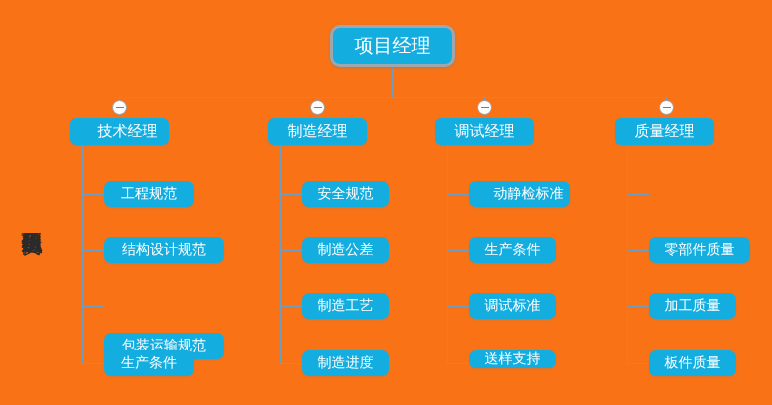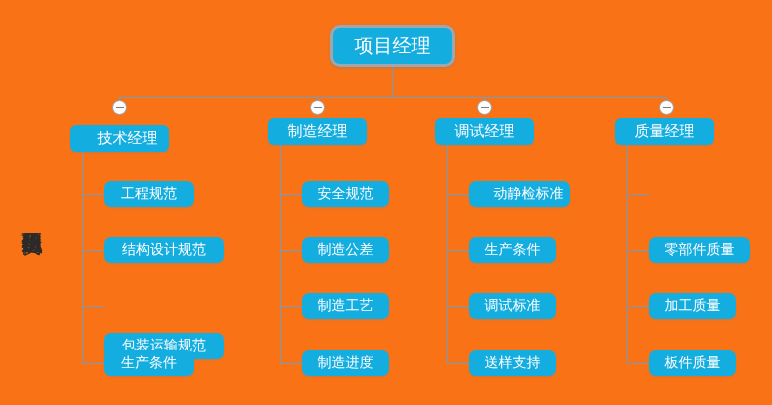--- a/index.html
+++ b/index.html
@@ -106,21 +106,21 @@
   <div class="side-title">项目组织及岗位职责</div>
 
   <div class="node root" id="root-node" style="left:330px; top:25px; width:125px; height:42px;">项目经理</div>
 
   <div class="line v" style="left:392px; top:67px; height:30px;"></div>
 
   <div class="line h" style="left:119px; top:97px; width:548px;"></div>
 
   <div class="line v" style="left:119px; top:97px; height:10px;"></div>
   <div class="toggle" style="left:112px; top:100px;"></div>
-  <div class="node lvl2" style="left:70px; top:125px; width:99px; height:27px;padding-left:16px;">技术经理</div>
+  <div class="node lvl2" style="left:70px; top:118px; width:99px; height:27px;padding-left:16px;">技术经理</div>
   <div class="line v" style="left:82px; top:145px; height:218px;"></div>
 
   <div class="line h" style="left:82px; top:194px; width:22px;"></div>
   <div class="node leaf" style="left:104px; top:181px; width:90px; height:26px;">工程规范</div>
 
   <div class="line h" style="left:82px; top:250px; width:22px;"></div>
   <div class="node leaf" style="left:104px; top:237px; width:120px; height:26px;">结构设计规范</div>
 
   <div class="line h" style="left:82px; top:306px; width:22px;"></div>
   <div class="node leaf" style="left:104px; top:293px; width:120px; height:26px;margin-top:40px;">包装运输规范</div>
@@ -153,21 +153,21 @@
   <div class="line h" style="left:447px; top:194px; width:22px;"></div>
   <div class="node leaf" style="left:469px; top:181px; width:101px; height:26px;padding-left:18px;">动静检标准</div>
 
   <div class="line h" style="left:447px; top:250px; width:22px;"></div>
   <div class="node leaf" style="left:469px; top:237px; width:87px; height:26px;">生产条件</div>
 
   <div class="line h" style="left:447px; top:306px; width:22px;"></div>
   <div class="node leaf" style="left:469px; top:293px; width:87px; height:26px;">调试标准</div>
 
   <div class="line h" style="left:447px; top:363px; width:22px;"></div>
-  <div class="node leaf" style="left:469px; top:350px; width:87px; height:26px;">送样支持</div>
+  <div class="node leaf" style="left:469px; top:350px; width:87px; height:18px;">送样支持</div>
 
   <div class="line v" style="left:666px; top:97px; height:10px;"></div>
   <div class="toggle" style="left:659px; top:100px;"></div>
   <div class="node lvl2" style="left:615px; top:118px; width:99px; height:27px;">质量经理</div>
   <div class="line v" style="left:627px; top:145px; height:218px;"></div>
 
   <div class="line h" style="left:627px; top:194px; width:22px;"></div>
 
   <div class="line h" style="left:627px; top:250px; width:22px;"></div>
   <div class="node leaf" style="left:649px; top:237px; width:101px; height:26px;">零部件质量</div>

